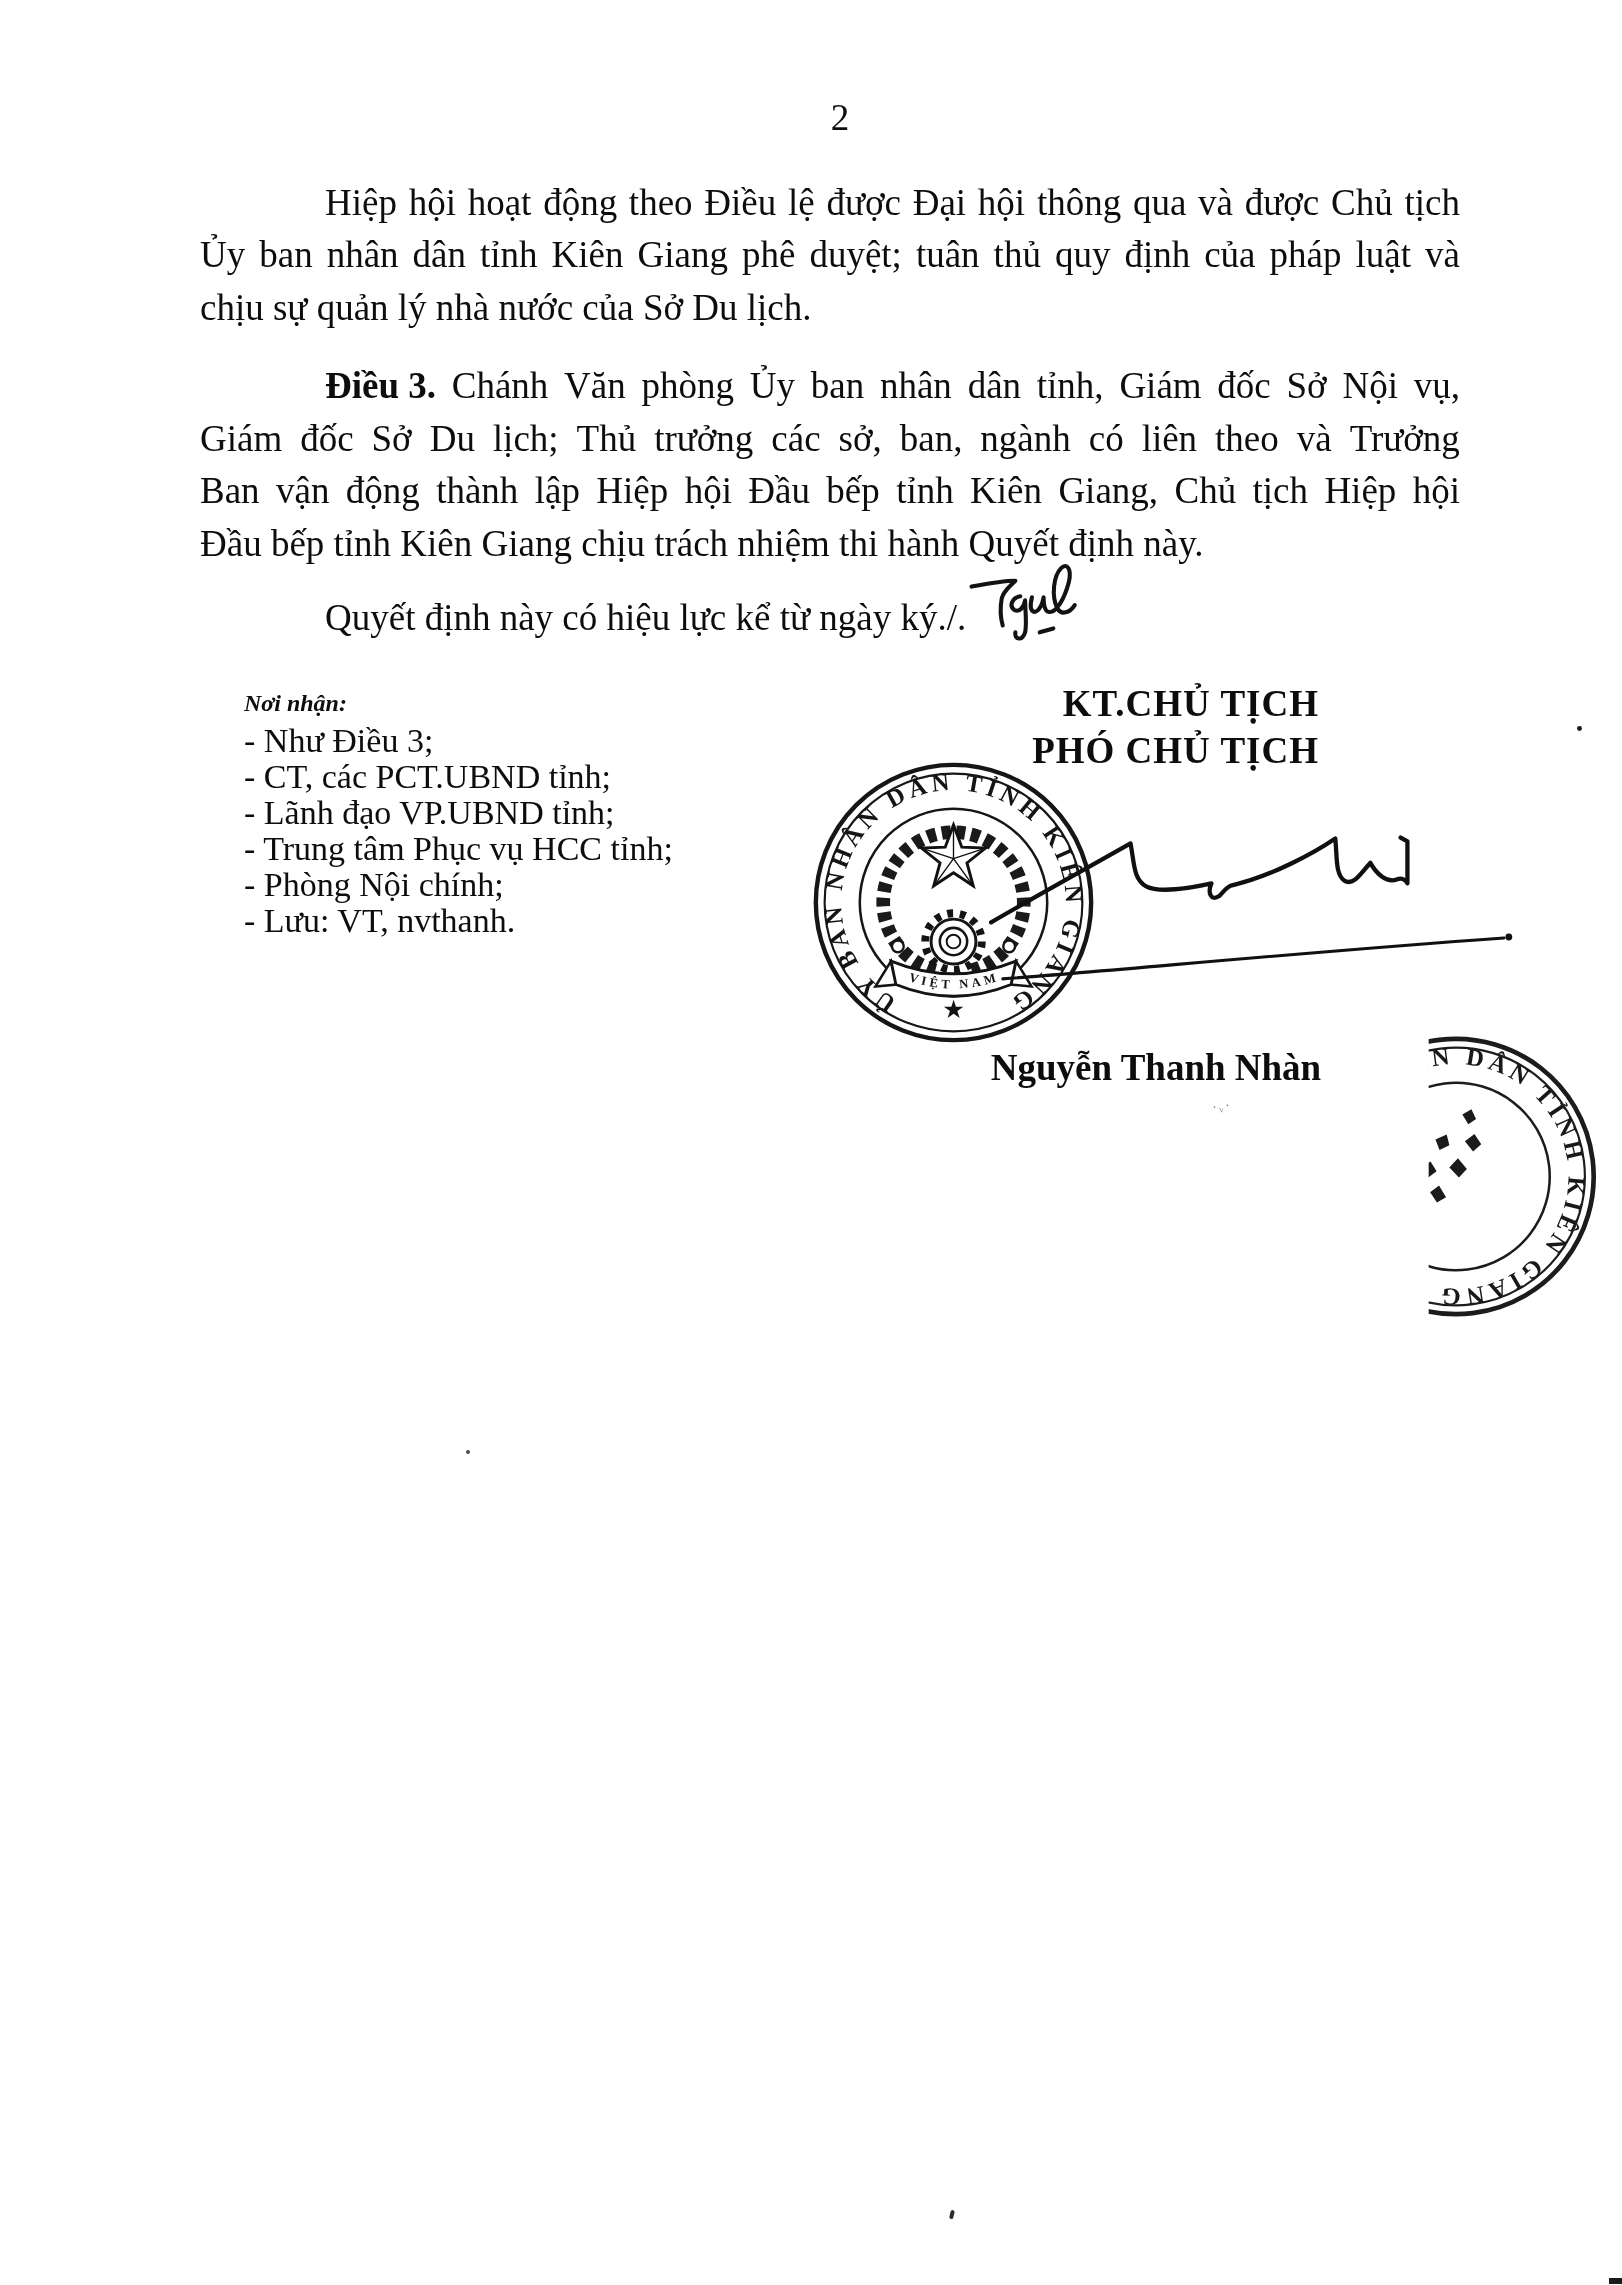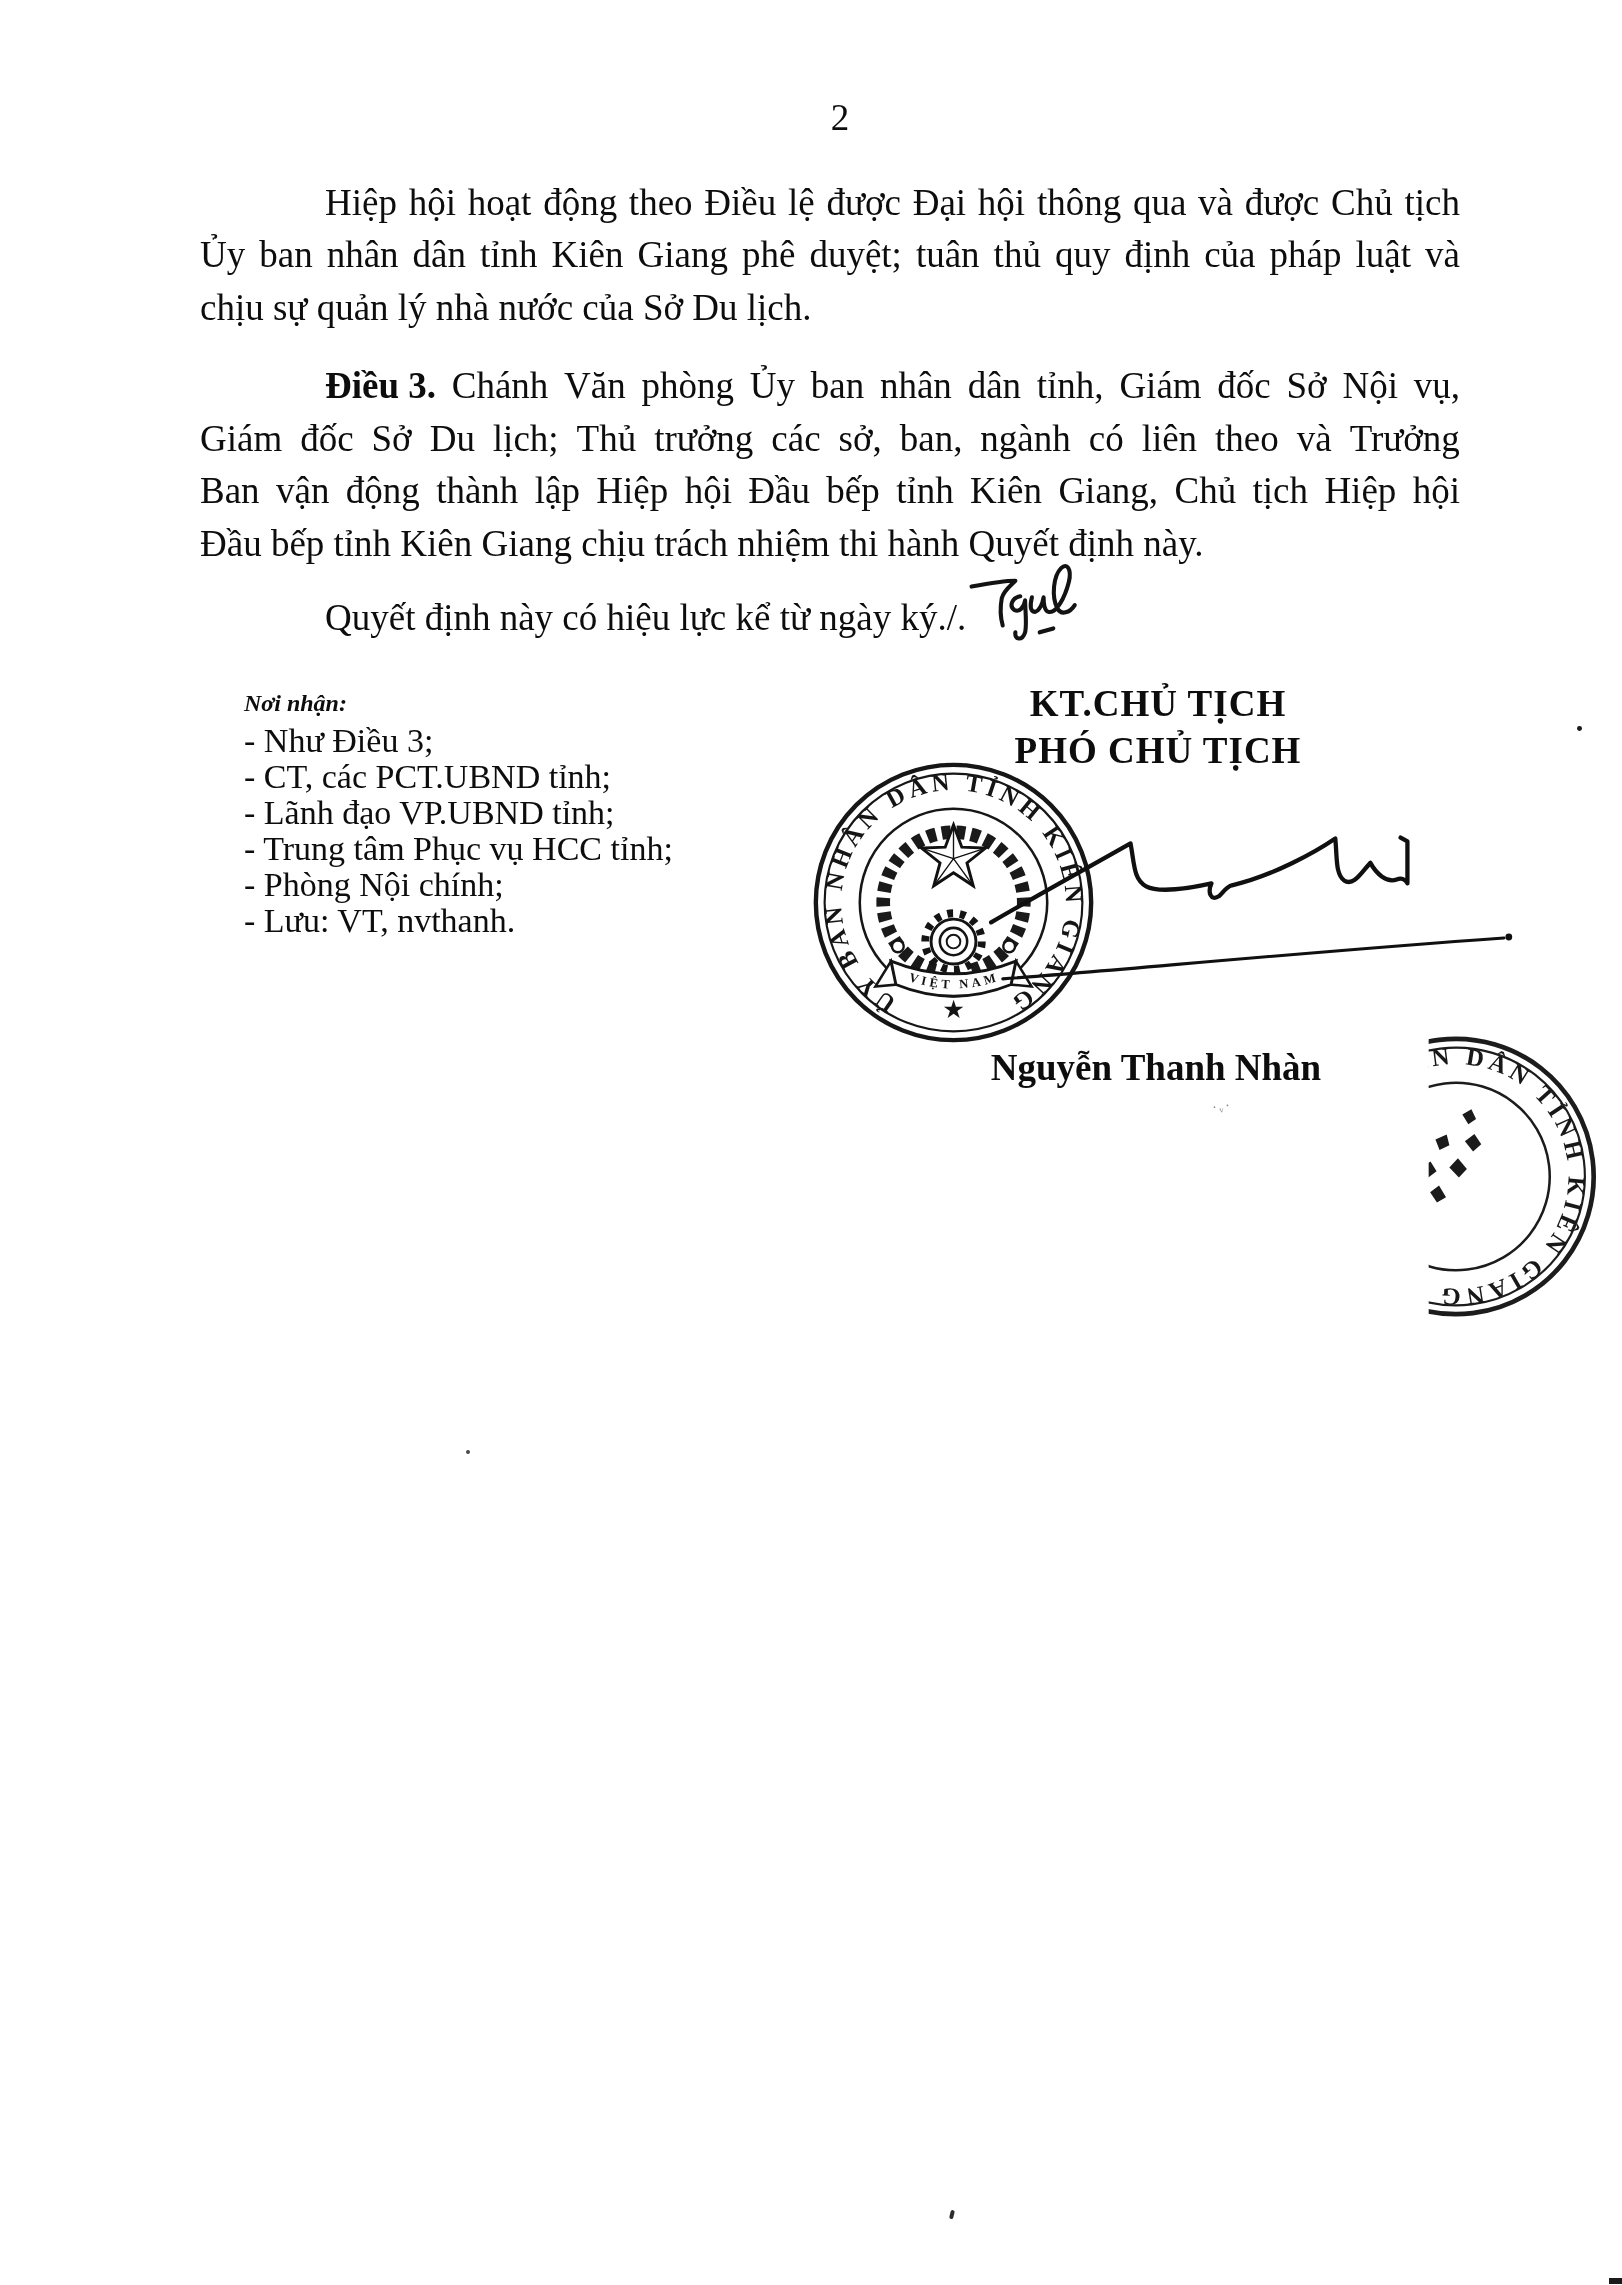--- a/index.html
+++ b/index.html
@@ -10,21 +10,21 @@
   }
   .pagenum{position:absolute;top:98px;left:762px;width:156px;text-align:center;
     font-size:37px;line-height:39px;}
   .bodyline{position:absolute;font-size:37px;line-height:53px;height:53px;white-space:nowrap;}
   .just{display:flex;justify-content:space-between;}
   .wsplit{display:contents;}
   .b{font-weight:bold;}
   .recipients{position:absolute;left:244px;top:684px;width:507px;}
   .recip-head{font-size:24px;font-weight:bold;font-style:italic;line-height:39px;height:39px;}
   .recip-item{font-size:34px;line-height:36px;height:36px;white-space:nowrap;}
-  .sig-titles{position:absolute;left:997px;top:681px;width:322px;text-align:center;}
+  .sig-titles{position:absolute;left:997px;top:681px;width:322px;text-align:right;}
   .sig-line1{font-size:37px;font-weight:bold;line-height:46px;letter-spacing:1px;white-space:nowrap;}
   .sig-line2{font-size:37px;font-weight:bold;line-height:47px;letter-spacing:1px;white-space:nowrap;}
   .signer{position:absolute;left:990px;top:1046px;width:332px;text-align:center;
     font-size:37px;font-weight:bold;line-height:43px;white-space:nowrap;}
   svg{position:absolute;overflow:visible;}
   .speck{position:absolute;background:#1a1a1a;border-radius:50%;}
   .smudge{position:absolute;color:#8a8a8a;font-size:14.6px;letter-spacing:2px;transform:rotate(-8deg);}
 </style>
 </head>
 <body>

